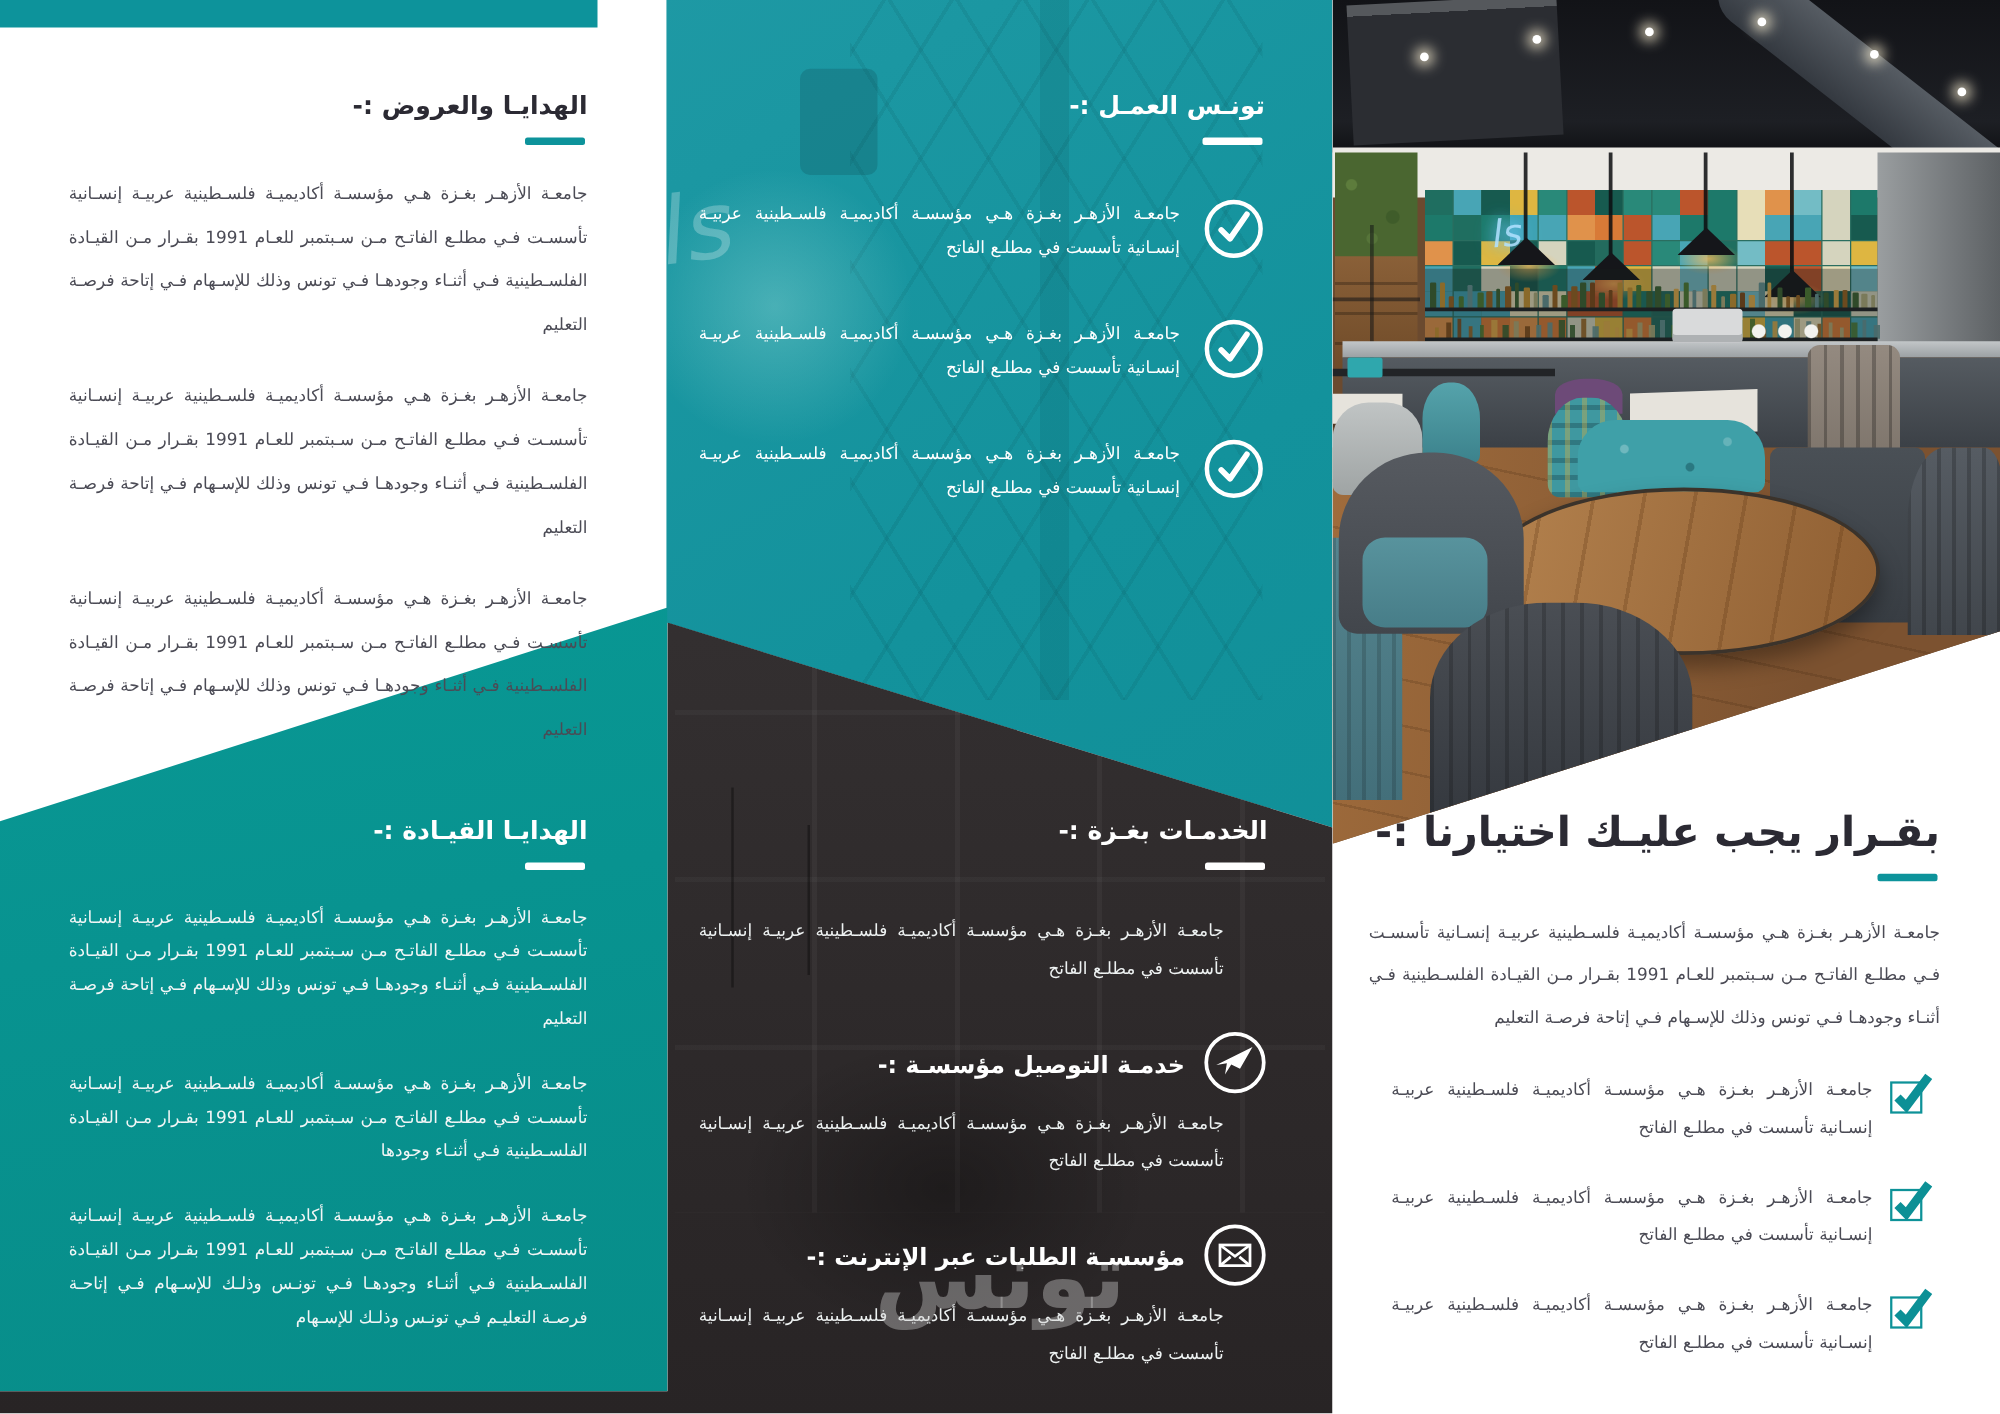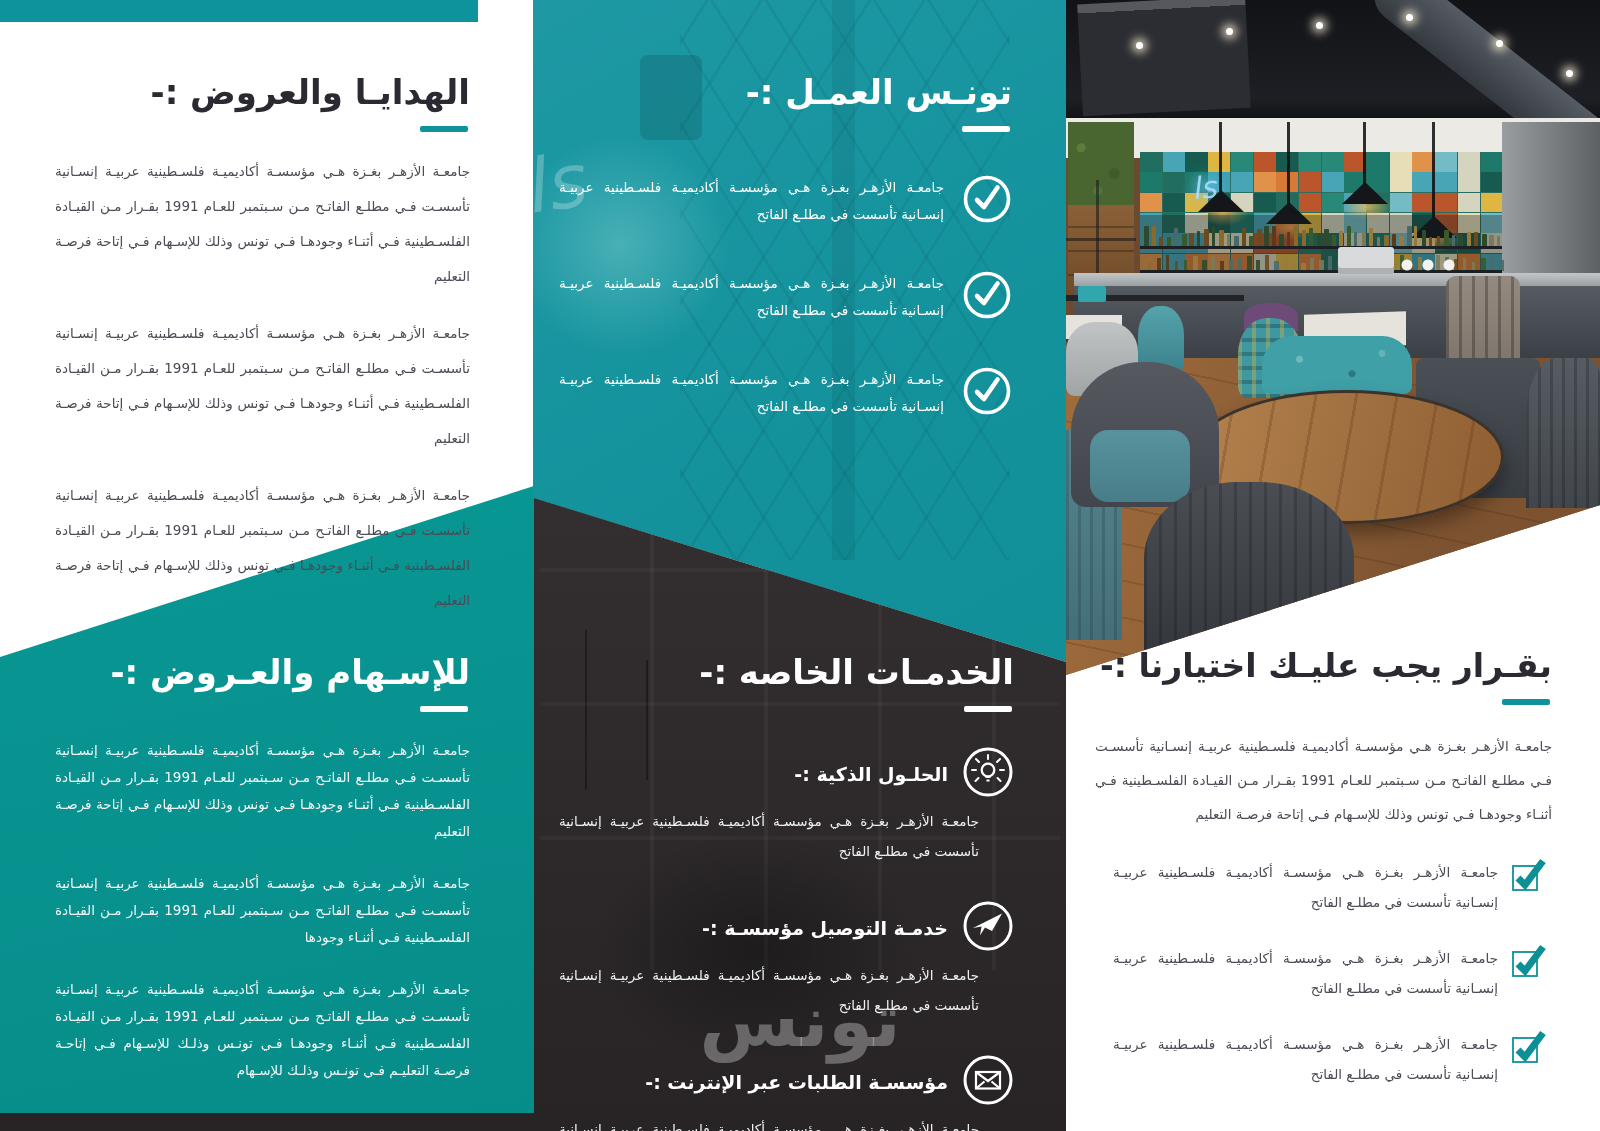--- a/index.html
+++ b/index.html
@@ -25,21 +25,21 @@
   .teal-glow{left:505px;top:120px;width:230px;height:250px;border-radius:50%;
     background:radial-gradient(circle,rgba(215,255,246,.25) 0%,rgba(215,255,246,0) 65%);}
   .neon-ls{left:528px;top:140px;font-size:74px;font-style:italic;color:rgba(255,255,255,.25);transform:rotate(-8deg);}
   .dark-windows{left:540px;top:500px;width:520px;height:470px;background:
     repeating-linear-gradient(90deg,transparent 0 110px,rgba(255,255,255,.04) 110px 114px),
     repeating-linear-gradient(0deg,transparent 0 130px,rgba(255,255,255,.03) 130px 134px);}
   .canopy{left:590px;top:830px;width:330px;height:240px;border-radius:50%;
     background:radial-gradient(ellipse,rgba(0,0,0,.30) 0%,rgba(0,0,0,0) 70%);}
   .cord{width:2px;background:rgba(0,0,0,.35);}
   
-  .h1{font-size:34px;font-weight:bold;color:#2b2a33;letter-spacing:0;}
+  .h1{font-size:20px;font-weight:bold;color:#2b2a33;letter-spacing:0;}
   .h1.white{color:#ffffff;}
   .uline{width:48px;height:6px;background:#0d939b;border-radius:2px;margin:14px 0 0 auto;margin-right:2px;}
   .uline.white{background:#ffffff;}
   .para{font-size:13.5px;line-height:35px;color:#4b4b55;text-align:justify;text-align-last:right;margin:0;}
   .para.white{color:#f2f6f6;}
   .sec{position:absolute;direction:rtl;text-align:right;}
   .intro{left:55px;top:72px;width:415px;}
   .intro .para{margin-top:22px;}
   .team{left:548px;top:72px;width:464px;}
   .t-item{display:flex;align-items:flex-start;gap:18px;margin-top:42px;}
@@ -427,35 +427,24 @@
         <svg width="50" height="50" viewBox="0 0 50 50">
             <circle cx="25" cy="25" r="21.5" fill="none" stroke="#fff" stroke-width="3.6"></circle>
             <path d="M15 26 L22 33 L35.5 13.5" fill="none" stroke="#fff" stroke-width="4.6" stroke-linecap="round" stroke-linejoin="round"></path>
           </svg>
       </span>
       <div class="t-text">جامعـة الأزهـر بغـزة هـي مؤسسـة أكاديميـة فلسـطينية عربيـة إنسـانية تأسست في مطلـع الفاتح</div>
     </div>
   </section>
 
   <section class="sec services">
-    <div class="h1 white">الخدمـات الخاصه :-</div>
+    <div class="h1 white">الخدمـات بغـزة :-</div>
     <div class="uline white"></div>
 
     <div class="s-item">
-      <div class="s-title-row">
-        <span class="icon-circle">
-          <svg width="52" height="52" viewBox="0 0 52 52">
-              <circle cx="26" cy="26" r="23" fill="none" stroke="#fff" stroke-width="3"></circle>
-              <circle cx="26" cy="24" r="6.3" fill="none" stroke="#fff" stroke-width="2.3"></circle>
-              <path d="M23.5 31 h5 M24.5 34.5 h3" stroke="#fff" stroke-width="2"></path>
-              <path d="M26 13 V9 M17 16 L14 13 M35 16 L38 13 M14 24 H10 M38 24 H42 M16.5 32 L13.5 35 M35.5 32 L38.5 35" stroke="#fff" stroke-width="2" stroke-linecap="round"></path>
-            </svg>
-        </span>
-        <span class="s-title">الحلـول الذكية :-</span>
-      </div>
       <div class="s-text">جامعـة الأزهـر بغـزة هـي مؤسسـة أكاديميـة فلسـطينية عربيـة إنسـانية تأسست في مطلـع الفاتح</div>
     </div>
 
     <div class="s-item">
       <div class="s-title-row">
         <span class="icon-circle">
           <svg width="52" height="52" viewBox="0 0 52 52">
               <circle cx="26" cy="26" r="23" fill="none" stroke="#fff" stroke-width="3"></circle>
               <path d="M11 28 L40 13.5 L30 31 L23 27.5 L18 35.5 L19.5 26.5 Z" fill="#fff"></path>
             </svg>
@@ -474,21 +463,21 @@
               <path d="M14 18 L26 27 L38 18 M14 34.5 L22.5 27.5 M38 34.5 L29.5 27.5" fill="none" stroke="#fff" stroke-width="2.2"></path>
             </svg>
         </span>
         <span class="s-title">مؤسسـة الطلبات عبر الإنترنت :-</span>
       </div>
       <div class="s-text">جامعـة الأزهـر بغـزة هـي مؤسسـة أكاديميـة فلسـطينية عربيـة إنسـانية تأسست في مطلـع الفاتح</div>
     </div>
   </section>
 
   <section class="sec gifts">
-    <div class="h1 white">للإسـهام والعـروض :-</div>
+    <div class="h1 white">الهدايـا القيـادة :-</div>
     <div class="uline white"></div>
     <p class="para white">جامعـة الأزهـر بغـزة هـي مؤسسـة أكاديميـة فلسـطينية عربيـة إنسـانية تأسسـت فـي مطلـع الفاتـح مـن سـبتمبر للعـام 1991 بقـرار مـن القيـادة الفلسـطينية فـي أثنـاء وجودهـا فـي تونس وذلك للإسـهام فـي إتاحة فرصـة التعليم</p>
     <p class="para white">جامعـة الأزهـر بغـزة هـي مؤسسـة أكاديميـة فلسـطينية عربيـة إنسـانية تأسسـت فـي مطلـع الفاتـح مـن سـبتمبر للعـام 1991 بقـرار مـن القيـادة الفلسـطينية فـي أثنـاء وجودها</p>
     <p class="para white">جامعـة الأزهـر بغـزة هـي مؤسسـة أكاديميـة فلسـطينية عربيـة إنسـانية تأسسـت فـي مطلـع الفاتـح مـن سـبتمبر للعـام 1991 بقـرار مـن القيـادة الفلسـطينية فـي أثنـاء وجودهـا فـي تونـس وذلـك للإسـهام فـي إتاحـة فرصـة التعليـم  فـي تونـس وذلـك للإسـهام</p>
   </section>
 
   <section class="sec why">
     <div class="h1" style="font-size:33px;">بقـرار يجب عليـك اختيارنا :-</div>
     <div class="uline"></div>
     <p class="para">جامعـة الأزهـر بغـزة هـي مؤسسـة أكاديميـة فلسـطينية عربيـة إنسـانية تأسسـت فـي مطلـع الفاتـح مـن سـبتمبر للعـام 1991 بقـرار مـن القيـادة الفلسـطينية فـي أثنـاء وجودهـا فـي تونس وذلك للإسـهام فـي إتاحة فرصـة التعليم</p>

